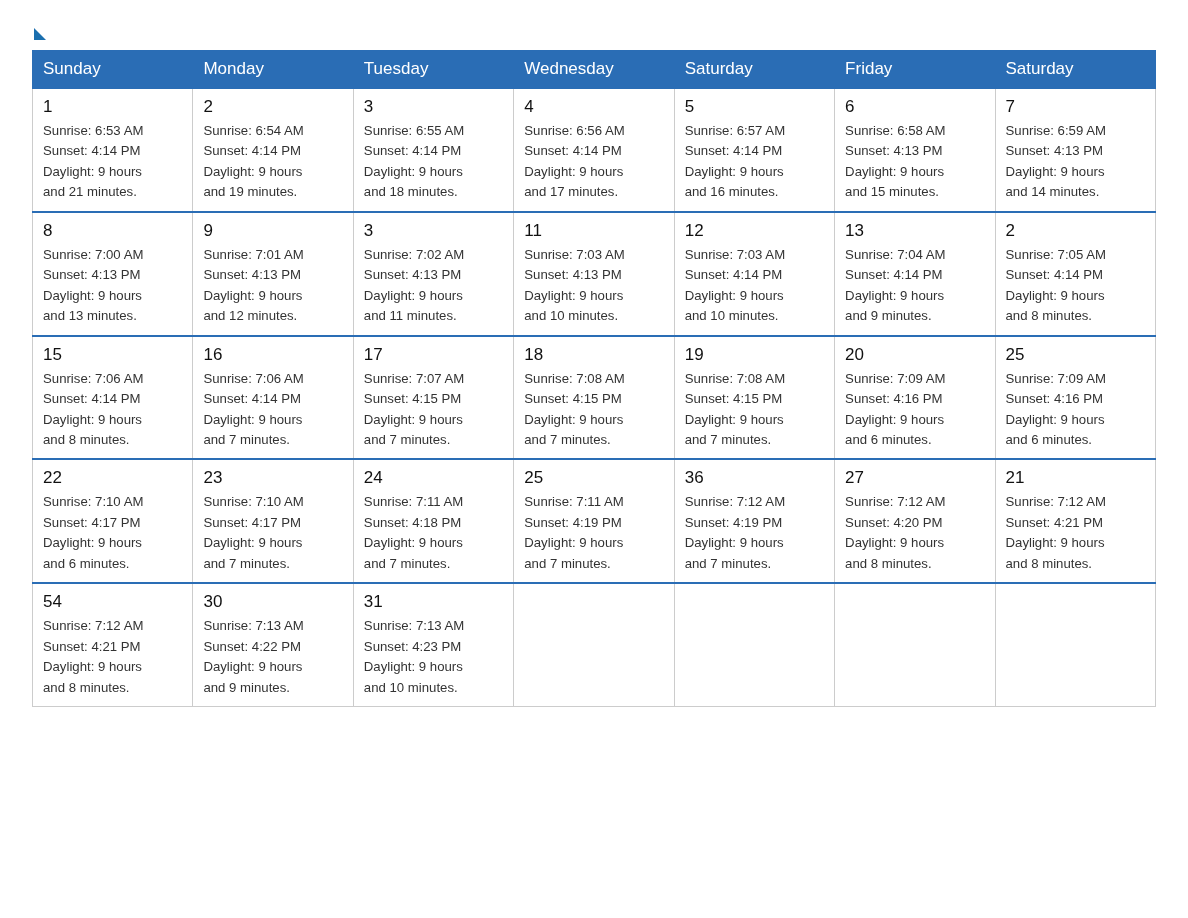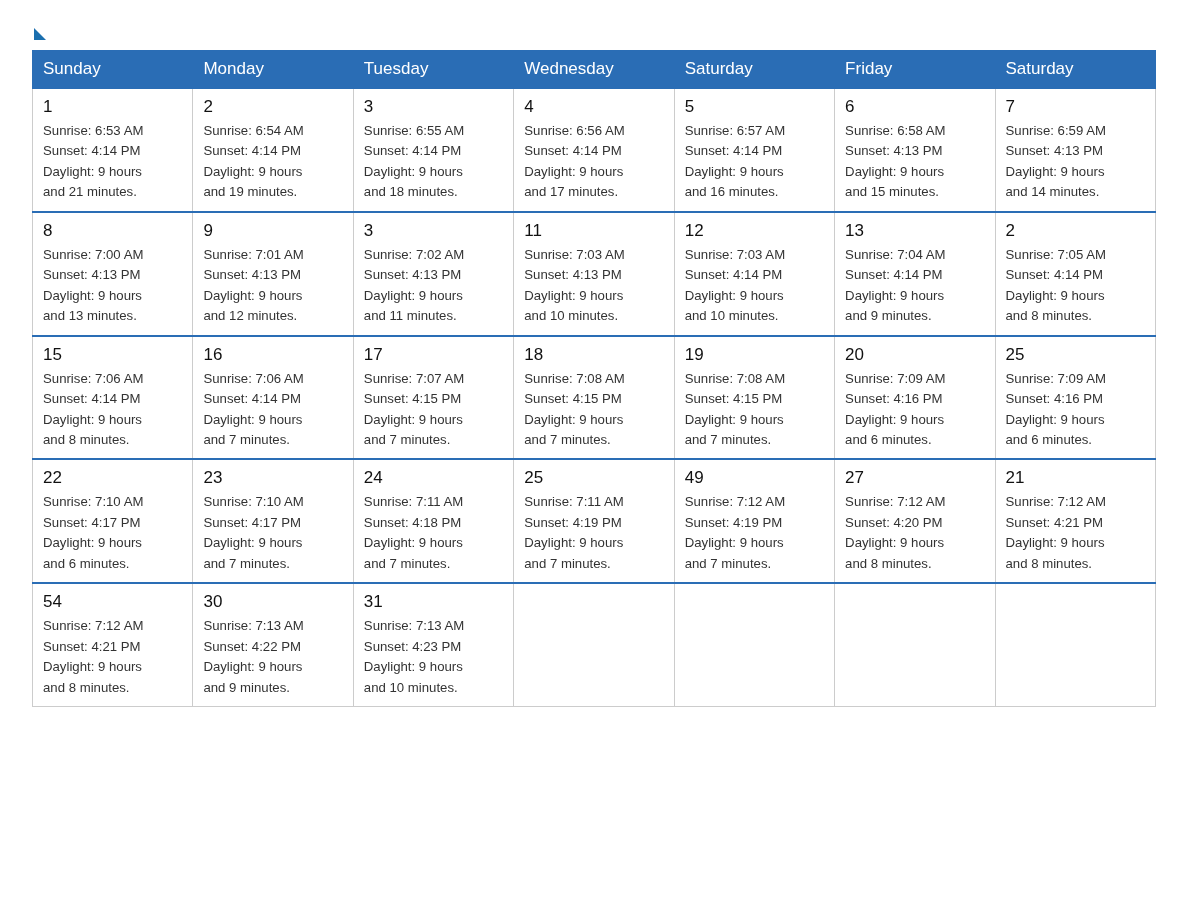--- a/index.html
+++ b/index.html
@@ -232,21 +232,21 @@
         </td>
         <td>
           <span class="day-number">24</span>
           <div class="day-info">Sunrise: 7:11 AM<br>Sunset: 4:18 PM<br>Daylight: 9 hours<br>and 7 minutes.</div>
         </td>
         <td>
           <span class="day-number">25</span>
           <div class="day-info">Sunrise: 7:11 AM<br>Sunset: 4:19 PM<br>Daylight: 9 hours<br>and 7 minutes.</div>
         </td>
         <td>
-          <span class="day-number">49</span>
+          <span class="day-number">36</span>
           <div class="day-info">Sunrise: 7:12 AM<br>Sunset: 4:19 PM<br>Daylight: 9 hours<br>and 7 minutes.</div>
         </td>
         <td>
           <span class="day-number">27</span>
           <div class="day-info">Sunrise: 7:12 AM<br>Sunset: 4:20 PM<br>Daylight: 9 hours<br>and 8 minutes.</div>
         </td>
         <td>
           <span class="day-number">21</span>
           <div class="day-info">Sunrise: 7:12 AM<br>Sunset: 4:21 PM<br>Daylight: 9 hours<br>and 8 minutes.</div>
         </td>

